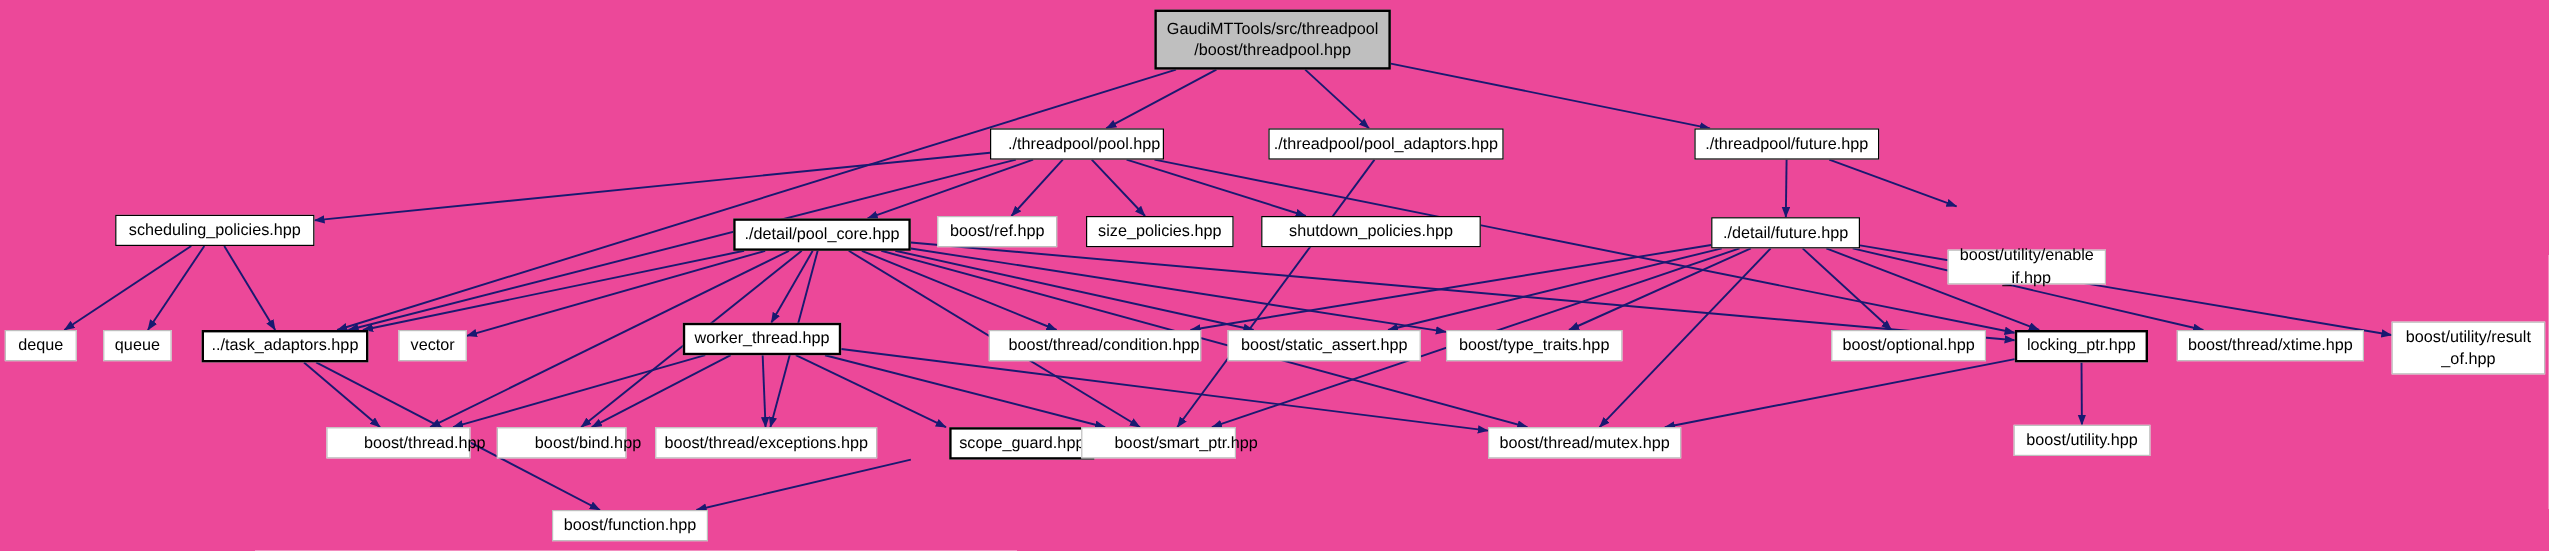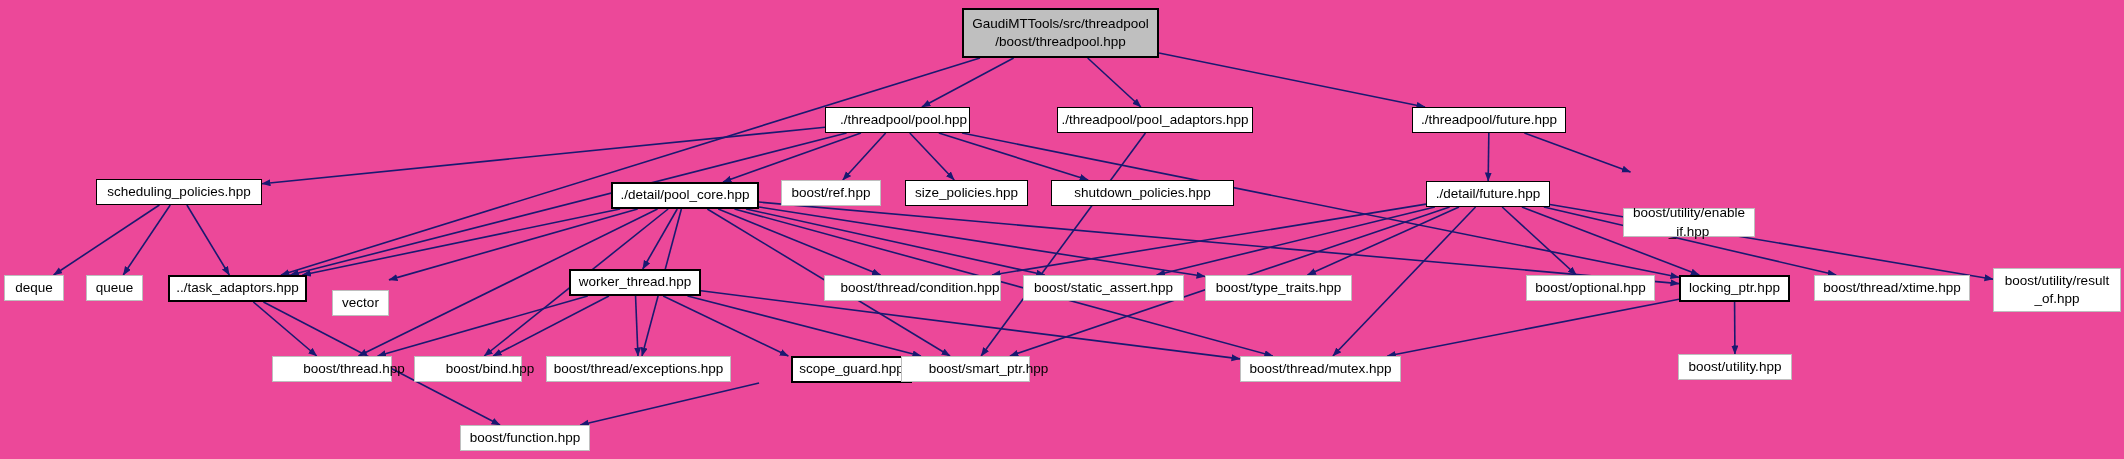--- a/index.html
+++ b/index.html
@@ -103,21 +103,21 @@
       <div class="node internal-bold" style="left: 611px; top: 182px; width: 148px; height: 27px;">./detail/pool_core.hpp</div>
       <div class="node external" style="left: 781px; top: 180px; width: 100px; height: 26px;">boost/ref.hpp</div>
       <div class="node internal" style="left: 905px; top: 180px; width: 123px; height: 26px;">size_policies.hpp</div>
       <div class="node internal" style="left: 1051px; top: 180px; width: 183px; height: 26px;">shutdown_policies.hpp</div>
       <div class="node internal" style="left: 1426px; top: 181px; width: 124px; height: 26px;">./detail/future.hpp</div>
       <div class="node external" style="left: 1623px; top: 172px; width: 132px; height: 29px; margin-top: 36px;">boost/utility/enable
 _if.hpp</div>
       <div class="node external" style="left: 4px; top: 275px; width: 60px; height: 26px;">deque</div>
       <div class="node external" style="left: 86px; top: 275px; width: 57px; height: 26px;">queue</div>
       <div class="node internal-bold" style="left: 168px; top: 275px; width: 139px; height: 27px;">../task_adaptors.hpp</div>
-      <div class="node external" style="left: 332px; top: 275px; width: 57px; height: 26px; margin-top: 15px;">vector</div>
+      <div class="node external" style="left: 332px; top: 275px; width: 57px; height: 26px;">vector</div>
       <div class="node internal-bold" style="left: 569px; top: 269px; width: 132px; height: 27px;">worker_thread.hpp</div>
       <div class="node external" style="left: 824px; top: 275px; width: 177px; height: 26px; padding-left: 15px;">boost/thread/condition.hpp</div>
       <div class="node external" style="left: 1023px; top: 275px; width: 161px; height: 26px;">boost/static_assert.hpp</div>
       <div class="node external" style="left: 1205px; top: 275px; width: 147px; height: 26px;">boost/type_traits.hpp</div>
       <div class="node external" style="left: 1526px; top: 275px; width: 129px; height: 26px;">boost/optional.hpp</div>
       <div class="node internal-bold" style="left: 1679px; top: 275px; width: 111px; height: 27px;">locking_ptr.hpp</div>
       <div class="node external" style="left: 1814px; top: 275px; width: 156px; height: 26px;">boost/thread/xtime.hpp</div>
       <div class="node external" style="left: 1993px; top: 268px; width: 128px; height: 44px;">boost/utility/result
 _of.hpp</div>
       <div class="node external" style="left: 272px; top: 356px; width: 120px; height: 26px; padding-left: 44px;">boost/thread.hpp</div>

